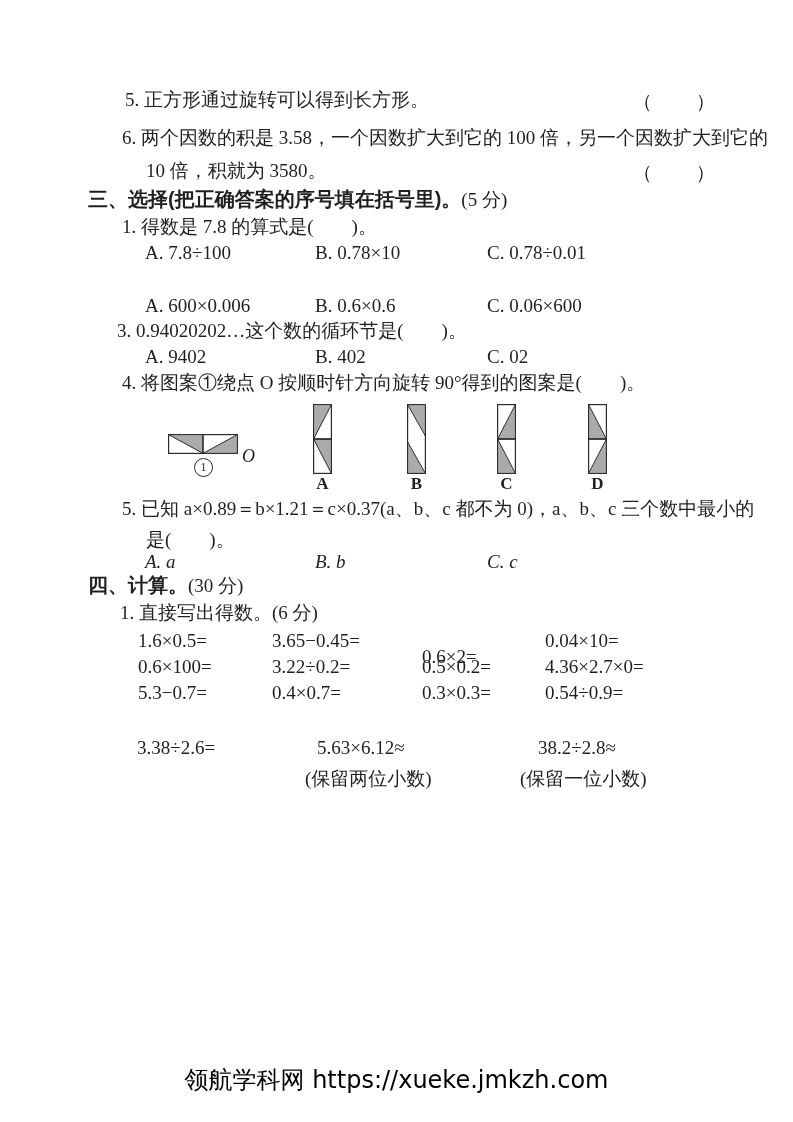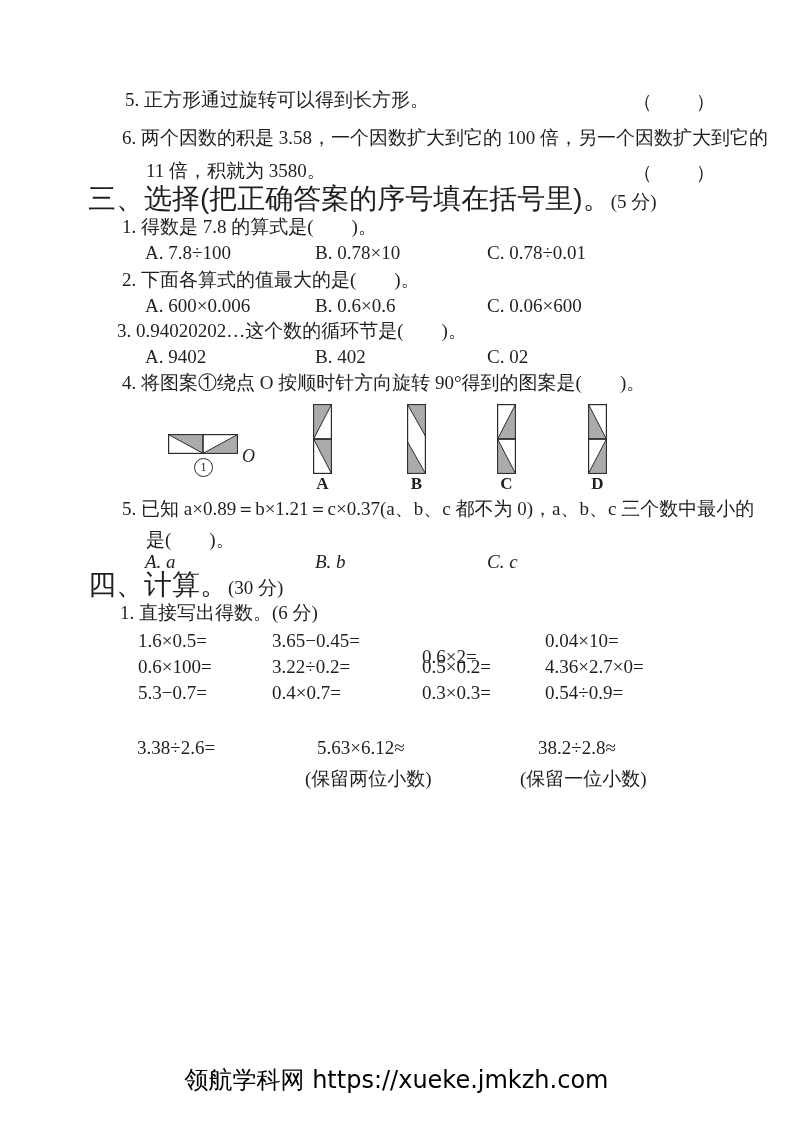--- a/index.html
+++ b/index.html
@@ -2,21 +2,21 @@
 <html><head>
 <meta charset="utf-8">
 <style>
   html,body{margin:0;padding:0;background:#e8e8e8;}
   .page{
     position:relative;width:793px;height:1122px;background:#ffffff;
     margin:0 auto;overflow:hidden;
     font-family:"Liberation Serif","DejaVu Serif",serif;color:#1f1f1f;
   }
   .line{position:absolute;white-space:nowrap;font-size:19px;line-height:22px;}
-  .sec-h{font-family:"Liberation Sans","DejaVu Sans",sans-serif;font-weight:normal;font-size:28px;}
+  .sec-h{font-family:"Liberation Sans","DejaVu Sans",sans-serif;font-weight:bold;font-size:20px;}
   .pts{font-family:"Liberation Serif","DejaVu Serif",serif;font-weight:normal;font-size:19px;text-align:center;}
   .bracket{position:absolute;white-space:nowrap;font-size:19px;letter-spacing:2px;}
   .opt{position:absolute;white-space:nowrap;font-size:19px;}
   .fig{position:absolute;left:0;top:398px;width:793px;height:100px;}
   .fig svg{position:absolute;display:block;}
   .fig-label{
     position:absolute;text-align:center;font-weight:bold;font-size:17px;
     font-family:"Liberation Serif","DejaVu Serif",serif;
   }
   .circle-num{
@@ -32,35 +32,34 @@
 </style>
 </head>
 <body>
 
 <div class="page">
 
   <div class="line" style="left:125px;top:89px;">5. 正方形通过旋转可以得到长方形。</div>
   <div class="bracket" style="left:633px;top:89px;">（　　）</div>
 
   <div class="line" style="left:122px;top:127px;">6. 两个因数的积是 3.58，一个因数扩大到它的 100 倍，另一个因数扩大到它的</div>
-  <div class="line" style="left:146px;top:160px;">11 倍，积就为 3580。</div>
+  <div class="line" style="left:146px;top:160px;">10 倍，积就为 3580。</div>
   <div class="bracket" style="left:633px;top:160px;">（　　）</div>
 
   <div class="line" style="left:88px;top:188px;">
     <span class="sec-h">三、选择(把正确答案的序号填在括号里)。</span><span class="pts">(5 分)</span>
   </div>
 
   <div class="line" style="left:122px;top:216px;">1. 得数是 7.8 的算式是(　　)。</div>
   <div>
     <span class="opt" style="left:145px;top:242px;">A. 7.8÷100</span>
     <span class="opt" style="left:315px;top:242px;">B. 0.78×10</span>
     <span class="opt" style="left:487px;top:242px;">C. 0.78÷0.01</span>
   </div>
 
-  <div class="line" style="left:122px;top:269px;">2. 下面各算式的值最大的是(　　)。</div>
   <div>
     <span class="opt" style="left:145px;top:295px;">A. 600×0.006</span>
     <span class="opt" style="left:315px;top:295px;">B. 0.6×0.6</span>
     <span class="opt" style="left:487px;top:295px;">C. 0.06×600</span>
   </div>
 
   <div class="line" style="left:117px;top:320px;">3. 0.94020202…这个数的循环节是(　　)。</div>
   <div>
     <span class="opt" style="left:145px;top:346px;">A. 9402</span>
     <span class="opt" style="left:315px;top:346px;">B. 402</span>

